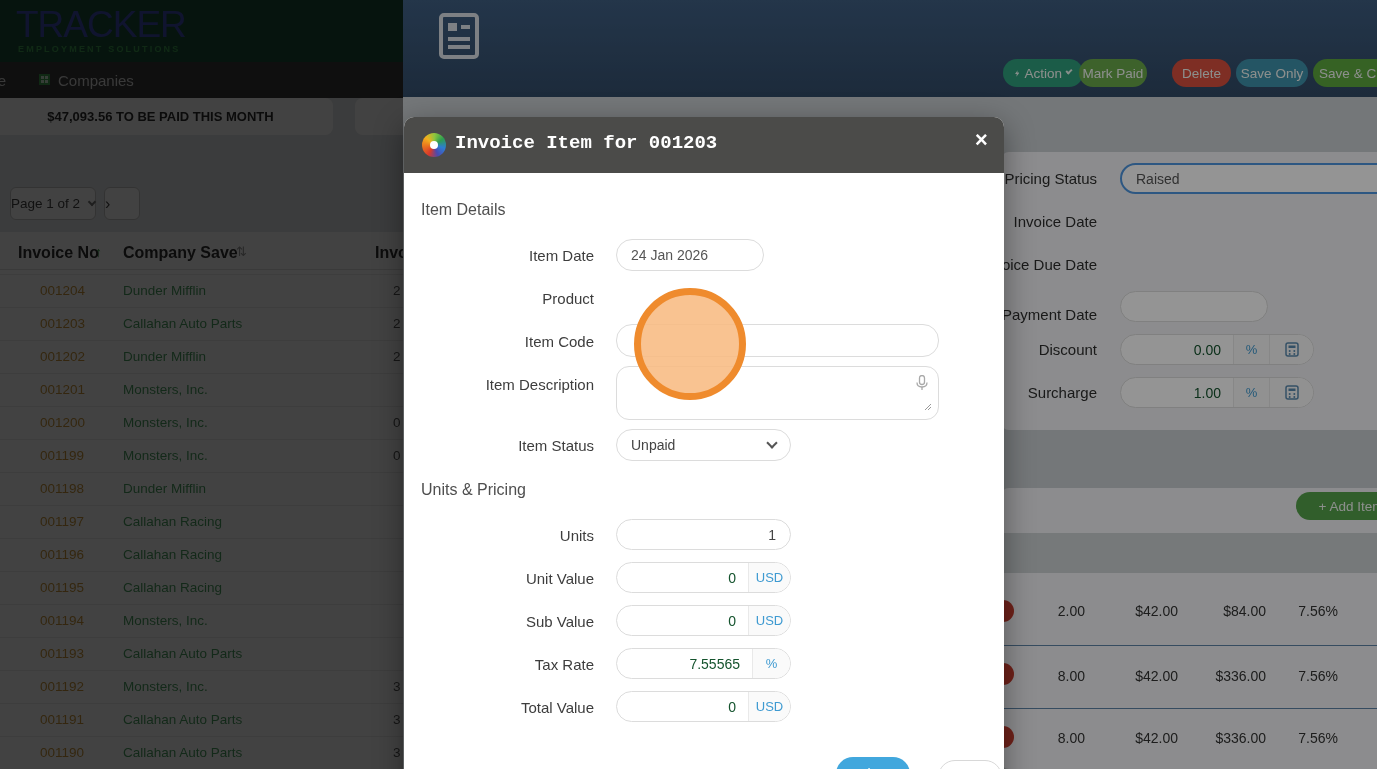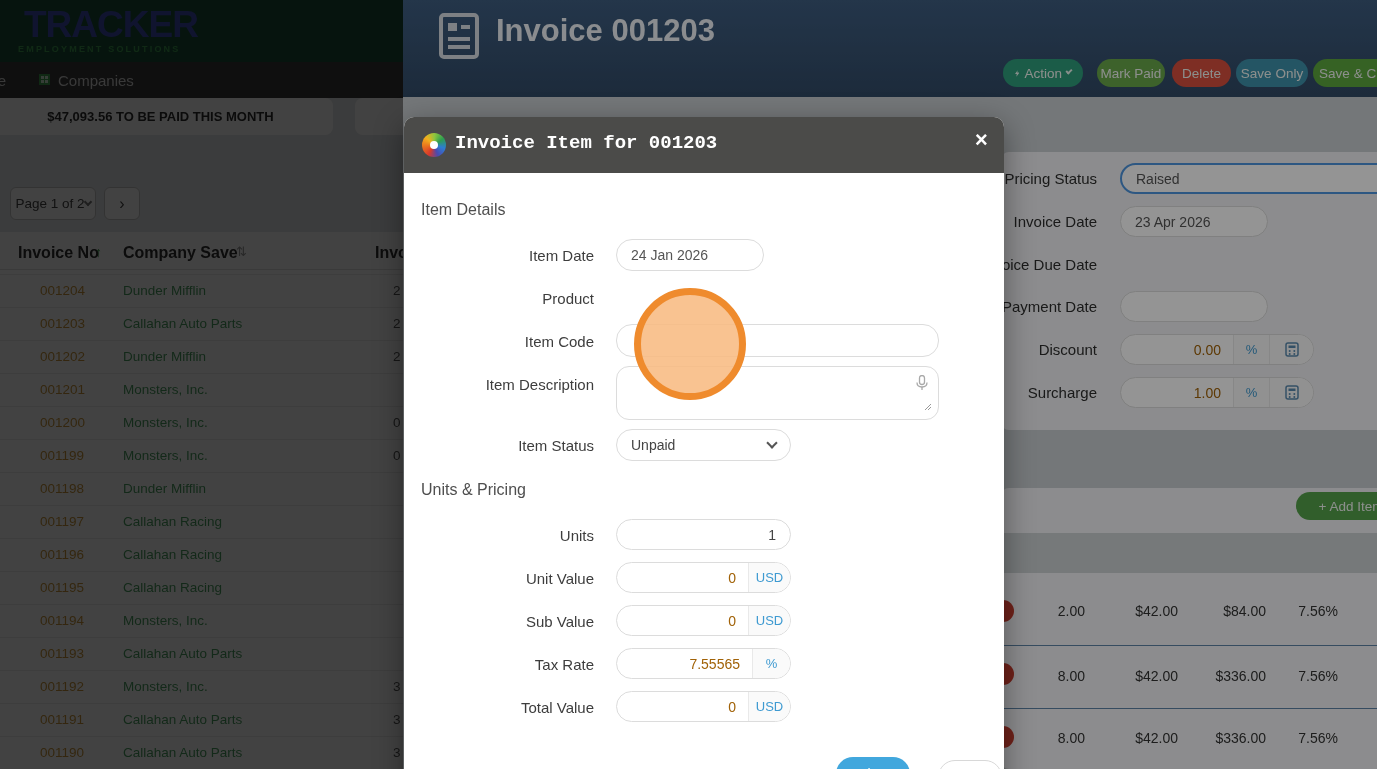--- a/index.html
+++ b/index.html
@@ -4,31 +4,31 @@
 <style>
   * { margin:0; padding:0; box-sizing:border-box; }
   html,body { width:1377px; height:769px; overflow:hidden; }
   .stage { position:relative; width:1377px; height:769px; overflow:hidden;
            font-family:"Liberation Sans", sans-serif; background:#222; }
   .abs { position:absolute; }
 
   
   .page-left { position:absolute; inset:0; background:var(--page_bg); z-index:1; }
   .app-header { position:absolute; left:0; top:0; width:100%; height:62px; background:var(--green_hdr); }
-  .logo-title { position:absolute; left:24px; top:4px; font-size:37px; font-weight:bold; letter-spacing:-1px; color:var(--logo_navy); }
+  .logo-title { position:absolute; left:16px; top:4px; font-size:37px; font-weight:normal; letter-spacing:-1px; color:var(--logo_navy); }
   .logo-sub { position:absolute; left:18px; top:44px; font-size:9px; font-weight:bold; letter-spacing:2.2px; color:var(--logo_green); }
   .navbar { position:absolute; left:0; top:62px; width:100%; height:36px; background:var(--nav_bg); }
   .nav-item { position:absolute; top:0; height:36px; display:flex; align-items:center; gap:7px;
               color:var(--nav_tx); font-size:15px; cursor:pointer; white-space:nowrap; }
   .stat-card { position:absolute; top:98px; height:37px; background:#fff; border-radius:8px;
                display:flex; align-items:center; justify-content:center;
                font-size:13px; font-weight:bold; color:#2e2e2e; }
   .list-area { position:absolute; left:0; top:232px; width:100%; bottom:0; background:#fff; }
   .pag-btn { position:absolute; top:187px; height:33px; border:1px solid var(--pag_bd); border-radius:6px;
-             background:#fff; color:#444; font-size:13.5px; display:flex; align-items:center; justify-content:center; gap:0; cursor:pointer; }
+             background:#fff; color:#444; font-size:13.5px; display:flex; align-items:center; justify-content:space-between; gap:0; cursor:pointer; }
   .th { font-size:16px; font-weight:bold; color:#2f2f2f; white-space:nowrap; }
   .tbl-hdr { position:absolute; left:0; top:2px; width:100%; height:36px; border-bottom:1px solid #ddd; }
   .lrow { position:absolute; left:0; width:100%; height:33px; border-top:1px solid var(--row_sep_l); font-size:13.5px; cursor:pointer; }
   .lrow span { position:absolute; top:8px; white-space:nowrap; }
   .inv-no { left:40px; width:46px; color:var(--inv_link); }
   .comp { left:123px; color:var(--comp_link); }
   .datep { left:393px; color:#555; }
 
   
   .b1 { position:absolute; inset:0; background:rgba(0,0,0,0.55); z-index:5; }
@@ -40,21 +40,21 @@
                background:linear-gradient(180deg, var(--so_hdr1), var(--so_hdr2)); }
   .so-title { position:absolute; left:93px; top:13px; font-size:31px; font-weight:bold; color:var(--so_title); }
   .act-btn { position:absolute; top:59px; height:28px; border-radius:14px; color:#f2f6f2; font-size:13.5px;
              display:flex; align-items:center; justify-content:center; gap:5px; cursor:pointer; white-space:nowrap; padding:0 12px; }
   .so-card { position:absolute; background:var(--so_card); border-radius:8px; }
   .flabel { position:absolute; width:170px; text-align:right; font-size:15px; font-weight:500; color:#2e2e2e; white-space:nowrap; }
   .finput { position:absolute; height:31px; background:#fff; border:1px solid var(--inp_bd); border-radius:16px;
             font-size:14px; color:#555; display:flex; align-items:center; padding:0 14px; white-space:nowrap; }
   .fgroup { position:absolute; height:31px; background:#fff; border:1px solid var(--inp_bd); border-radius:16px;
             display:flex; align-items:stretch; overflow:hidden; }
-  .fg-val { flex:1; display:flex; align-items:center; justify-content:flex-end; padding-right:12px; font-size:14px; color:#a16207; }
+  .fg-val { flex:1; display:flex; align-items:center; justify-content:flex-end; padding-right:12px; font-size:14px; color:#14532d; }
   .fg-add { display:flex; align-items:center; justify-content:center; border-left:1px solid #e9e9e9;
             background:var(--addon_bg); color:var(--addon_tx); font-size:13px; cursor:pointer; }
   .items-hdr { position:absolute; left:598px; right:0; top:533px; height:40px; background:var(--items_hdr); }
   .itrow-sep { position:absolute; left:598px; right:0; height:1px; background:var(--row_sep_r); }
   .itv { position:absolute; text-align:right; font-size:14px; color:#333; white-space:nowrap; }
   .badge { position:absolute; width:58px; height:22px; border-radius:11px; background:var(--badge);
            color:#fff; font-size:11px; display:flex; align-items:center; justify-content:center; }
 
   
   .modal { position:absolute; left:404px; top:117px; width:600px; height:700px; z-index:30;
@@ -244,29 +244,28 @@
     <div class="so-header">
       <span class="abs" style="left:34px;top:12px">
         <svg width="44" height="48" viewBox="0 0 44 48">
             <rect x="4" y="3" width="36" height="42" rx="3" fill="none" stroke="#d7dde3" stroke-width="4"></rect>
             <rect x="11" y="11" width="9" height="8" fill="#d7dde3"></rect>
             <rect x="24" y="13" width="9" height="4" fill="#d7dde3"></rect>
             <rect x="11" y="25" width="22" height="4" fill="#d7dde3"></rect>
             <rect x="11" y="33" width="22" height="4" fill="#d7dde3"></rect>
           </svg>
       </span>
-      <div class="so-title">Invoice 001203</div>
       <div class="act-btn" style="left:600px;width:80px;background:var(--btn_action)">
         <svg width="9" height="13" viewBox="0 0 10 14">
             <path d="M6 0 L0 8 H4 L3 14 L10 5 H5 Z" fill="#eaf5ef"></path>
           </svg>
         <span>Action</span>
         <span class="chev" style="border-color:#eaf5ef;width:6px;height:6px"></span>
       </div>
-      <div class="act-btn" style="left:694px;width:68px;background:var(--btn_mark)">
+      <div class="act-btn" style="left:676px;width:68px;background:var(--btn_mark)">
           <span>Mark Paid</span>
         </div>
       <div class="act-btn" style="left:769px;width:59px;background:var(--btn_del)">
           <span>Delete</span>
         </div>
       <div class="act-btn" style="left:833px;width:72px;background:var(--btn_saveonly)">
           <span>Save Only</span>
         </div>
       <div class="act-btn" style="left:910px;width:94px;background:var(--btn_saveclose)">
           <span>Save &amp; Close</span>
@@ -274,27 +273,24 @@
     </div>
 
     <div class="so-card" style="left:598px;top:152px;width:400px;height:278px"></div>
 
     <div class="flabel" style="left:524px;top:170px">Pricing Status</div>
     <div class="finput" style="left:717px;top:163px;width:280px;border:2px solid var(--status_bd)">
         <span>Raised</span>
       </div>
 
     <div class="flabel" style="left:524px;top:213px">Invoice Date</div>
-    <div class="finput" style="left:717px;top:206px;width:148px">
-        <span>23 Apr 2026</span>
-      </div>
 
     <div class="flabel" style="left:524px;top:256px">Invoice Due Date</div>
 
-    <div class="flabel" style="left:524px;top:298px">Payment Date</div>
+    <div class="flabel" style="left:524px;top:306px">Payment Date</div>
     <div class="finput" style="left:717px;top:291px;width:148px">
         <span></span>
       </div>
 
     <div class="flabel" style="left:524px;top:341px">Discount</div>
     <div class="fgroup" style="left:717px;top:334px;width:194px">
       <div class="fg-val">0.00</div>
       <div class="fg-add" style="width:36px">%</div>
       <div class="fg-add" style="width:44px">
         <svg width="14" height="15" viewBox="0 0 14 15">

